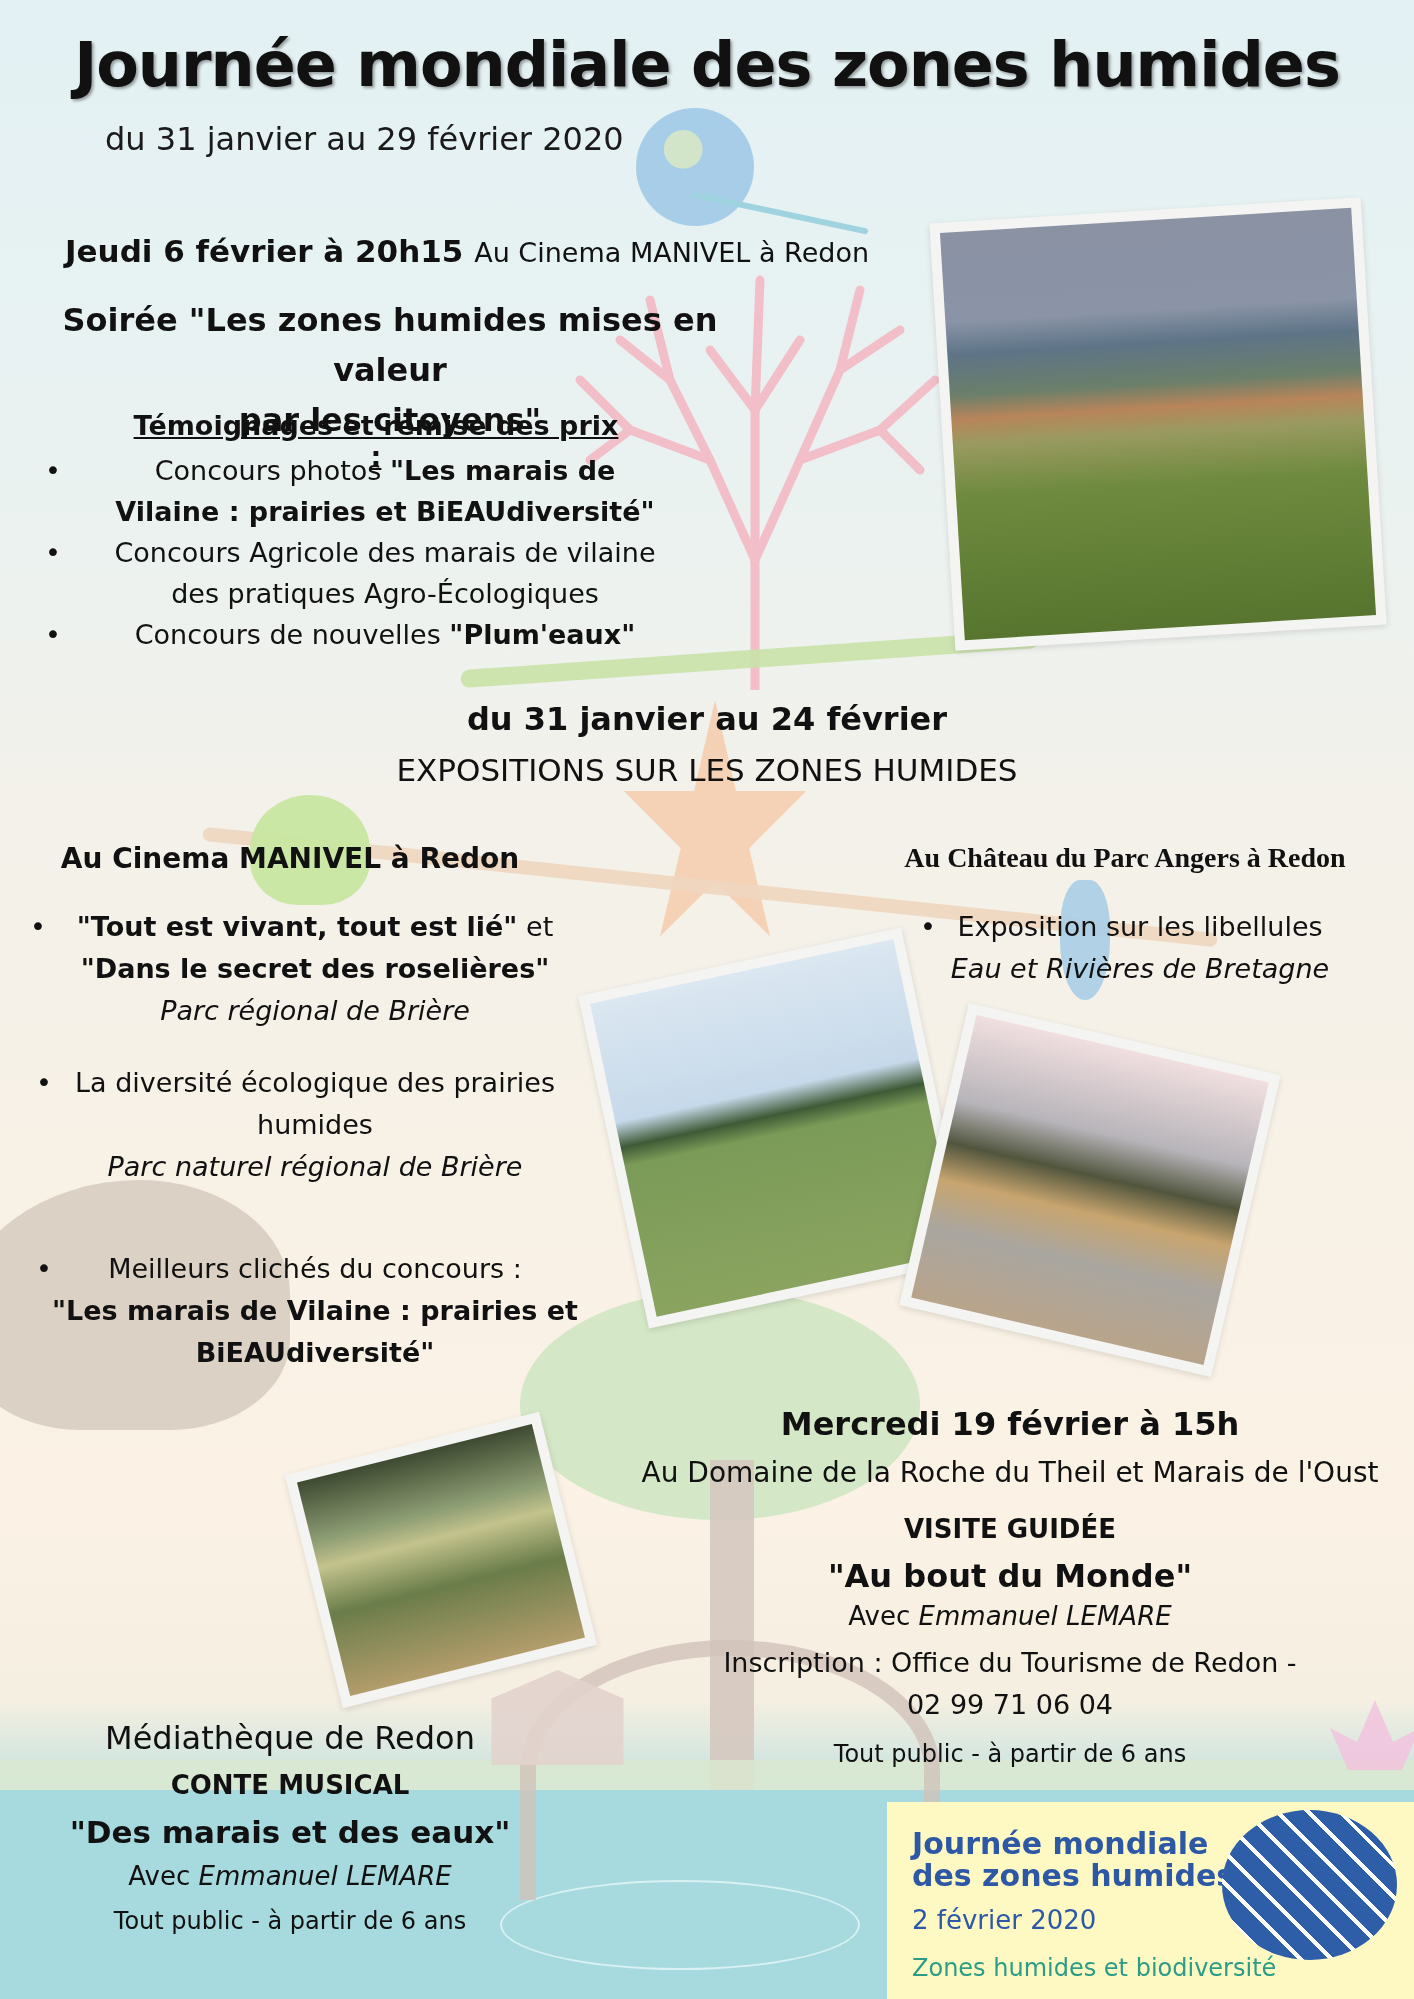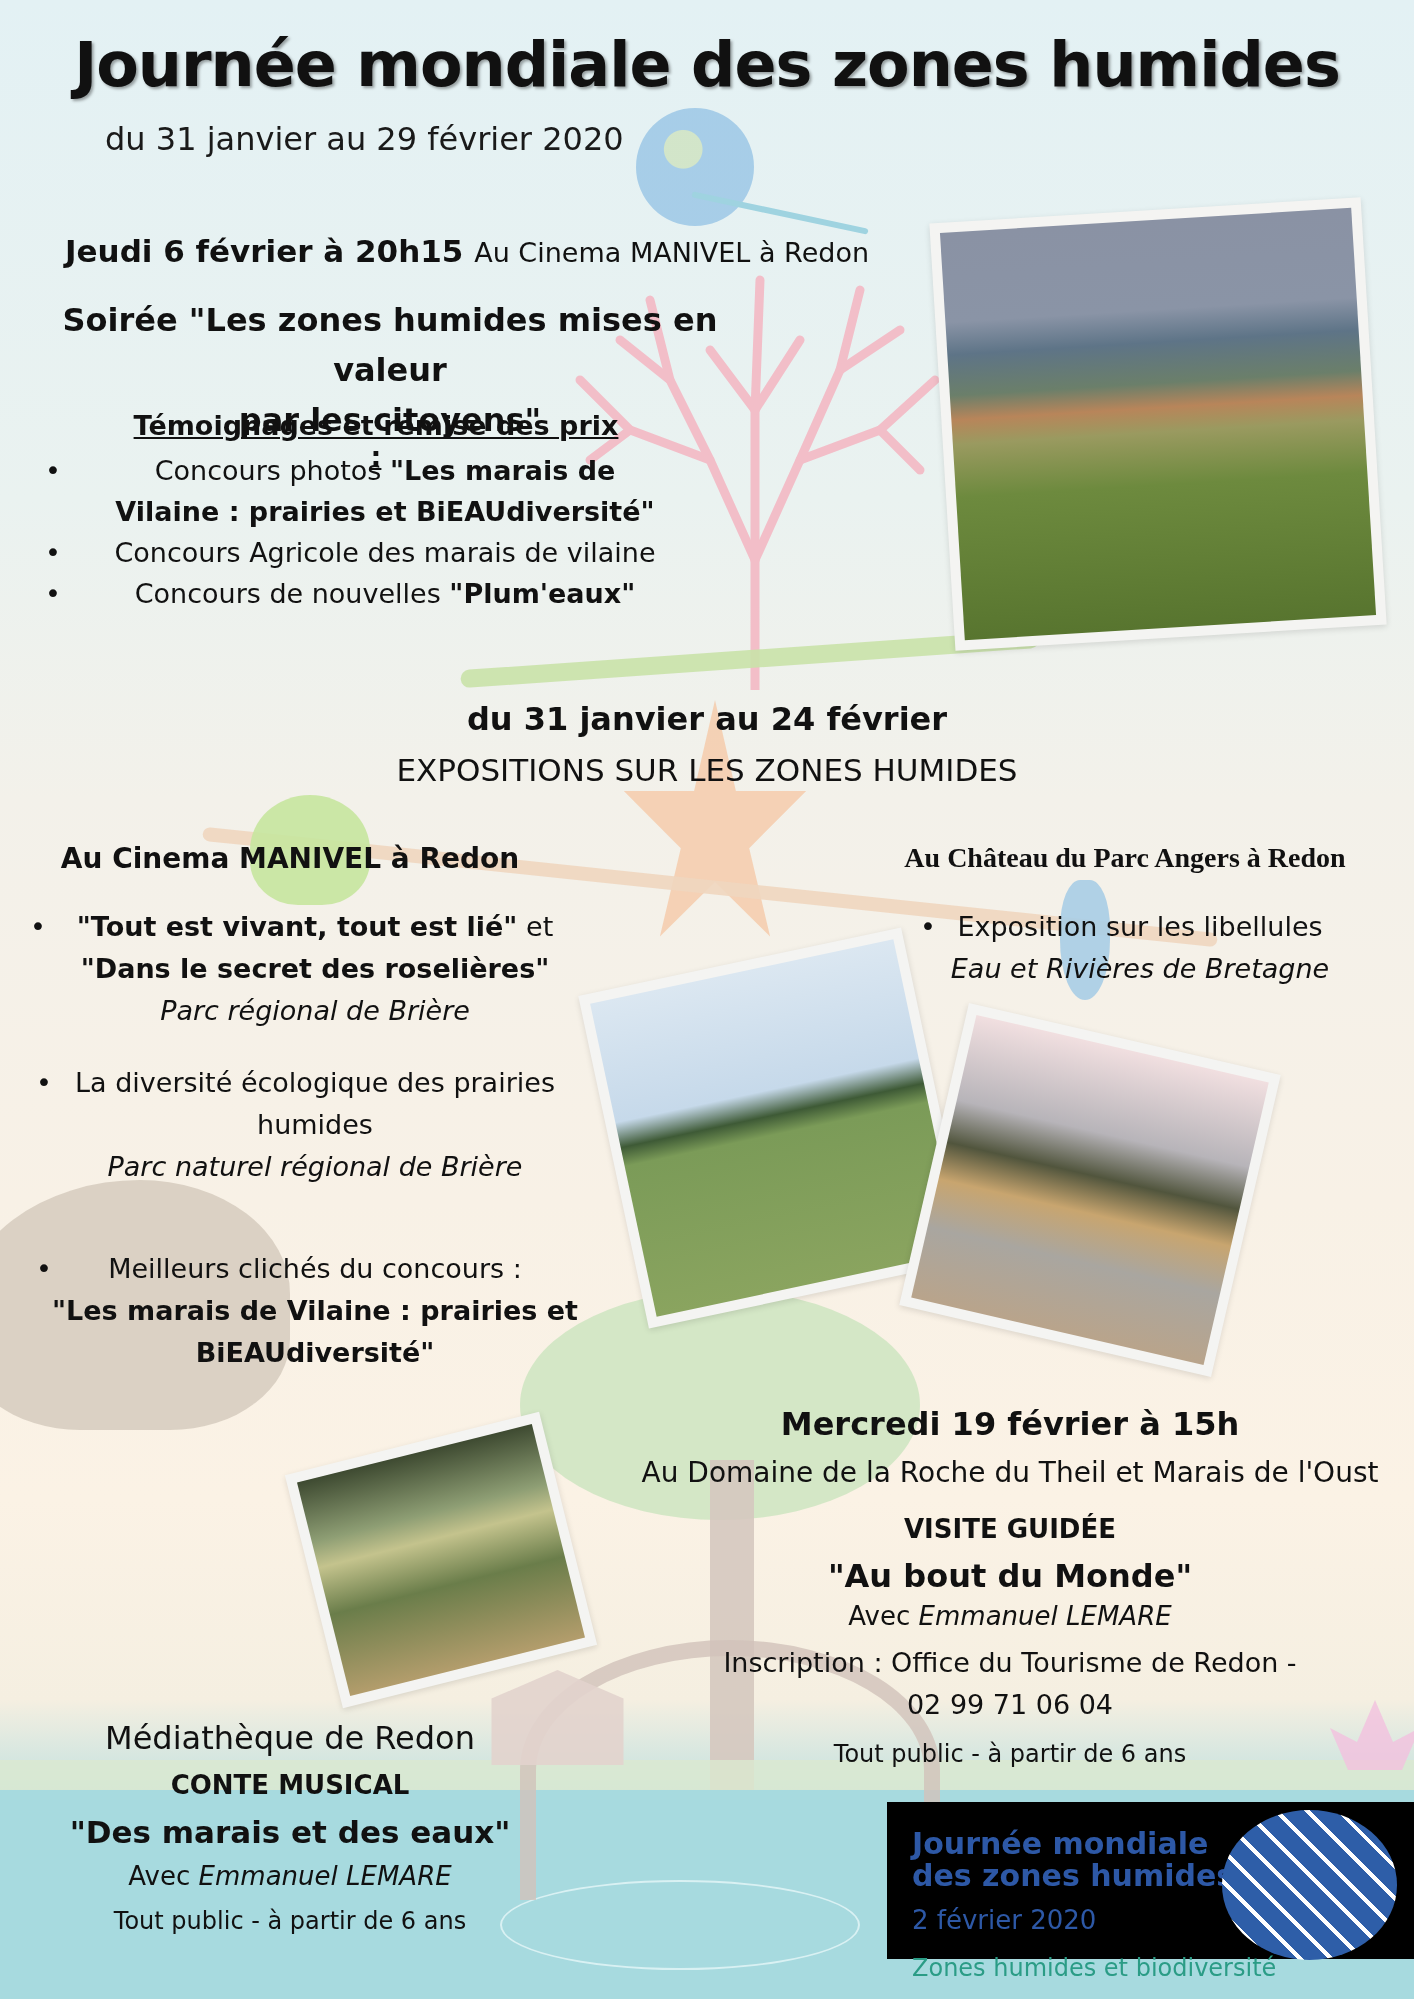--- a/index.html
+++ b/index.html
@@ -77,21 +77,21 @@
   .ev3 .aud { font-size: 24px; line-height: 40px; margin-top: 8px; }
   .ev2 { left: 0; top: 1718px; width: 580px; }
   .ev2 .when { font-size: 31px; font-weight: bold; line-height: 46px; }
   .ev2 .where { font-size: 32px; line-height: 40px; }
   .ev2 .kind { font-size: 26px; font-weight: bold; line-height: 50px; margin-top: 2px; }
   .ev2 .name { font-size: 31px; font-weight: bold; line-height: 44px; }
   .ev2 .host { font-size: 26px; line-height: 44px; }
   .ev2 .aud { font-size: 24px; line-height: 46px; }
 
   
-  .logo { left: 887px; top: 1802px; width: 527px; height: 157px; background: #000000; }
+  .logo { left: 887px; top: 1802px; width: 527px; height: 197px; background: #fef9c3; }
   .logo .l1 { position: absolute; left: 25px; top: 26px; font-size: 30px; font-weight: bold; color: #2d58a6; line-height: 32px; }
   .logo .l2 { position: absolute; left: 25px; top: 103px; font-size: 26px; color: #2d58a6; }
   .logo .l3 { position: absolute; left: 25px; top: 152px; font-size: 24px; color: #2b9c86; }
   .logo .emblem { position: absolute; left: 335px; top: 8px; width: 175px; height: 150px; border-radius: 50%;
     background: repeating-linear-gradient(45deg, #2e5ea8 0 10px, #ffffff 10px 14px, #2e5ea8 14px 22px); }
 </style>
 </head>
 <body>
 
 <div class="abs globe"></div>
@@ -153,20 +153,21 @@
 <div class="abs ev1-sub center">Témoignages et remise des prix :</div>
 <ul class="abs bul ev1-list center">
   <li>
     <span class="dot">•</span>
     <span>Concours photos </span><span class="b">"Les marais de</span><br>
     <span class="b">Vilaine : prairies et BiEAUdiversité"</span>
   </li>
   <li>
     <span class="dot">•</span>
     <span>Concours Agricole des marais de vilaine</span><br>
+    <span>des pratiques Agro-Écologiques</span>
   </li>
   <li>
     <span class="dot">•</span>
     <span>Concours de nouvelles </span><span class="b">"Plum'eaux"</span>
   </li>
 </ul>
 
 <div class="abs expo-date center">du 31 janvier au 24 février</div>
 <div class="abs expo-title center">EXPOSITIONS SUR LES ZONES HUMIDES</div>
 <div class="abs col-left-head center">Au Cinema MANIVEL à Redon</div>

